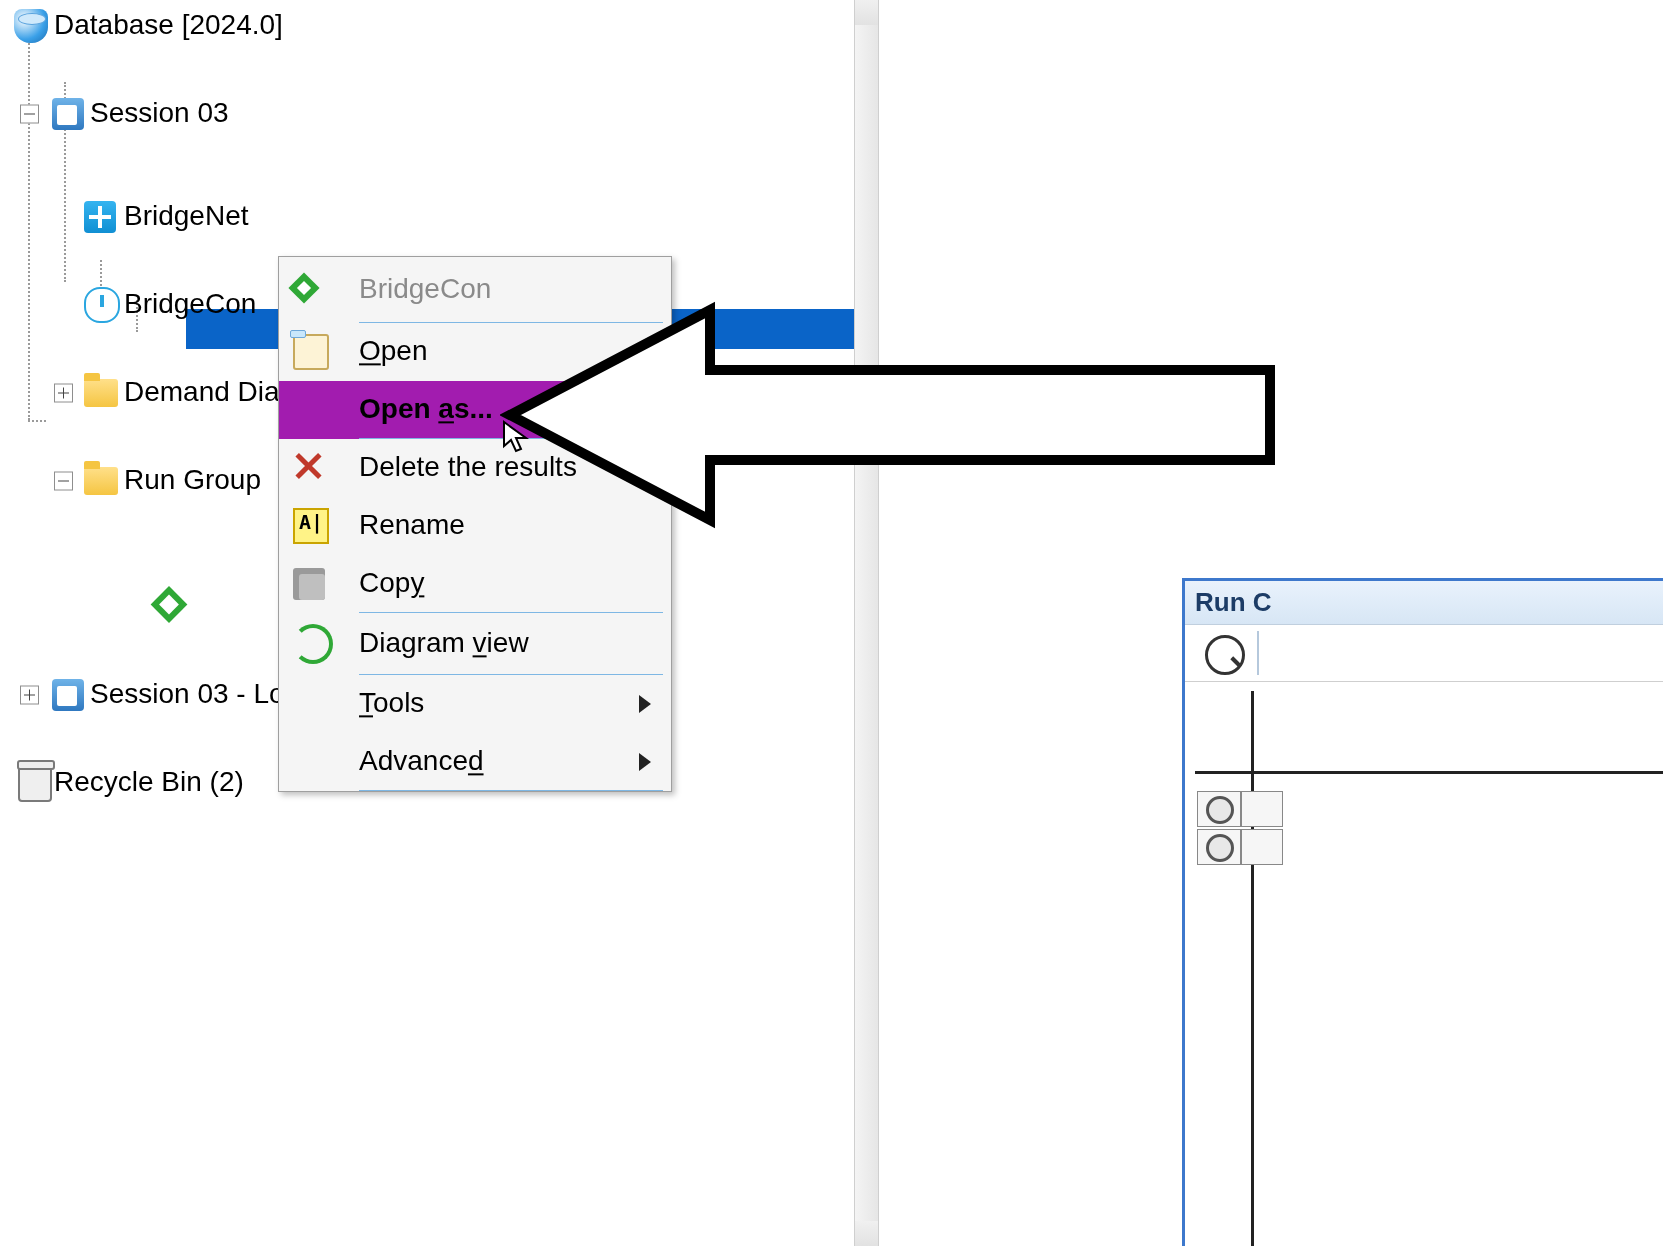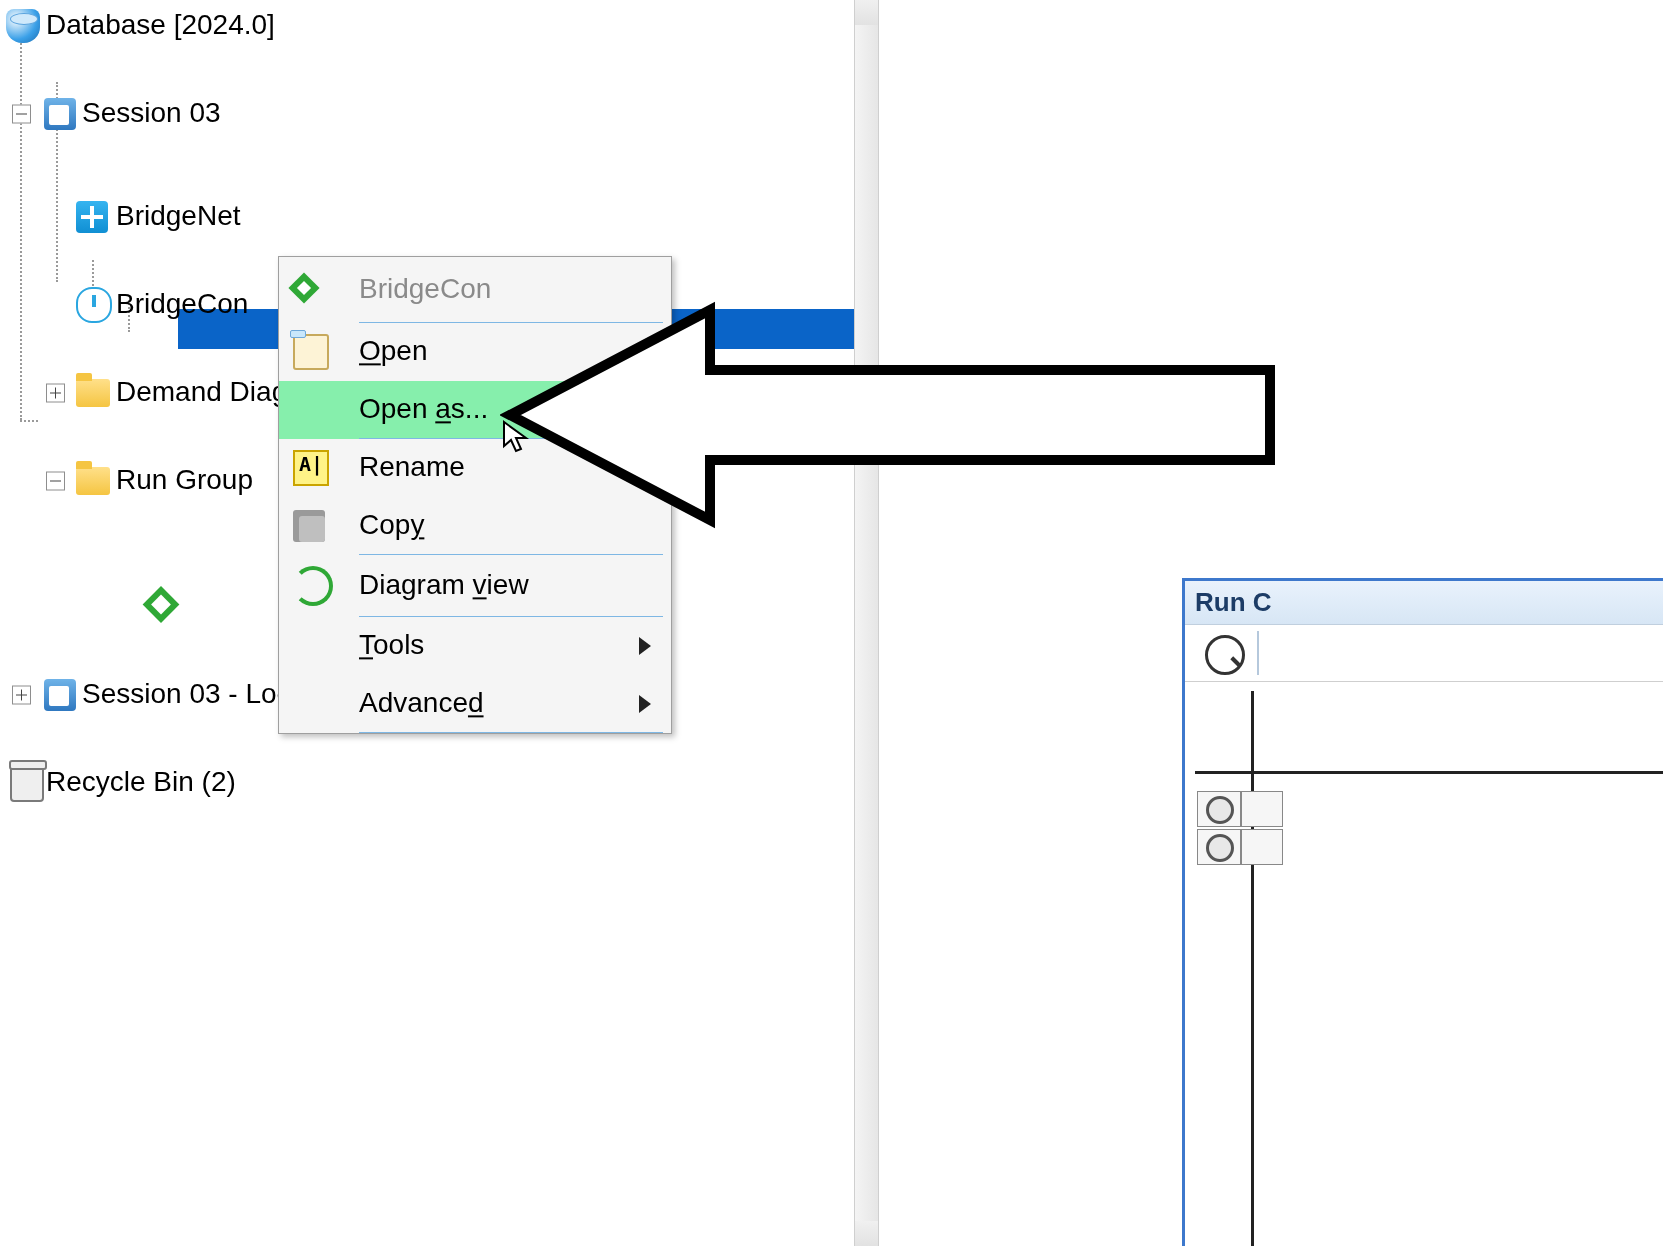--- a/index.html
+++ b/index.html
@@ -1,19 +1,19 @@
 <!DOCTYPE html>
 <html><head>
 <meta charset="utf-8">
 <style>
   html,body{margin:0;padding:0;font-family:"Segoe UI",Tahoma,sans-serif;font-size:28px;color:#000;background:#fff;}
   body{width:1663px;height:1246px;overflow:hidden;position:relative;}
 
   
-  .tree-pane{position:absolute;left:4px;top:0;width:854px;height:928px;}
+  .tree-pane{position:absolute;left:12px;top:0;width:854px;height:928px;}
   .vbar{position:absolute;left:854px;top:0;width:23px;height:1246px;
         background:linear-gradient(to right,#f4f4f4,#e6e6e6);
         border-left:1px solid #cfcfcf;border-right:1px solid #cfcfcf;}
   .vbar .track-end{position:absolute;left:0;width:100%;height:25px;
         background:linear-gradient(to bottom,#f0f0f0,#e2e2e2);}
   .vbar .track-end.bot{bottom:0;}
 
   
   .row{position:relative;height:44px;}
   .row .lbl{position:absolute;top:50%;transform:translateY(-52%);white-space:nowrap;}
@@ -52,21 +52,21 @@
   .icon-bin::before{content:"";position:absolute;left:-3px;top:-6px;width:34px;height:6px;border:2px solid #7a7a7a;border-radius:3px;background:#efefef;}
 
   
   .ctx{position:absolute;left:278px;top:256px;width:392px;background:#f5f5f5;
        border:1px solid #9f9f9f;box-shadow:3px 3px 6px rgba(0,0,0,.25);z-index:30;}
   .mi{position:relative;height:58px;}
   .mi .micon{position:absolute;left:14px;top:50%;transform:translateY(-50%);width:32px;height:32px;}
   .mi .mlbl{position:absolute;left:80px;top:50%;transform:translateY(-52%);white-space:nowrap;}
   .mi.header{height:66px;}
   .mi.header .mlbl{color:#8a8a8a;font-weight:400;}
-  .mi.hover{background:#86efac;}
+  .mi.hover{background:#a21caf;font-weight:bold;}
   .mi .arrow{position:absolute;right:20px;top:50%;transform:translateY(-50%);
              width:0;height:0;border-left:12px solid #222;border-top:9px solid transparent;border-bottom:9px solid transparent;}
   .mi .sep{position:absolute;left:80px;right:8px;bottom:0;height:1px;background:#7eb7e4;}
   .mi .ul{text-decoration:underline;text-decoration-thickness:2px;text-underline-offset:3px;}
 
   
   .mx{width:28px;height:28px;}
   .mx-open{border:2px solid #c7a95c;border-radius:3px;background:#fdf3d6;position:relative;}
   .mx-open::before{content:"";position:absolute;left:-5px;top:-6px;width:14px;height:6px;background:#c9e7fb;border:1px solid #6fa8d9;border-radius:2px;}
   .mx-del{}
@@ -179,20 +179,24 @@
     <span class="micon mx mx-open"></span>
     <span class="mlbl"><span></span><span class="ul">O</span><span>pen</span></span>
   </div>
 
   <div class="mi hover">
     <span class="mlbl"><span>Open </span><span class="ul">a</span><span>s...</span></span>
     <div class="sep"></div>
   </div>
 
 
+  <div class="mi">
+    <span class="micon mx mx-del"></span>
+    <span class="mlbl">Delete the results</span>
+  </div>
 
   <div class="mi">
     <span class="micon mx mx-ren">A|</span>
     <span class="mlbl">Rename</span>
   </div>
 
   <div class="mi">
     <span class="micon mx mx-copy"></span>
     <span class="mlbl"><span>Cop</span><span class="ul">y</span><span></span></span>
     <div class="sep"></div>

